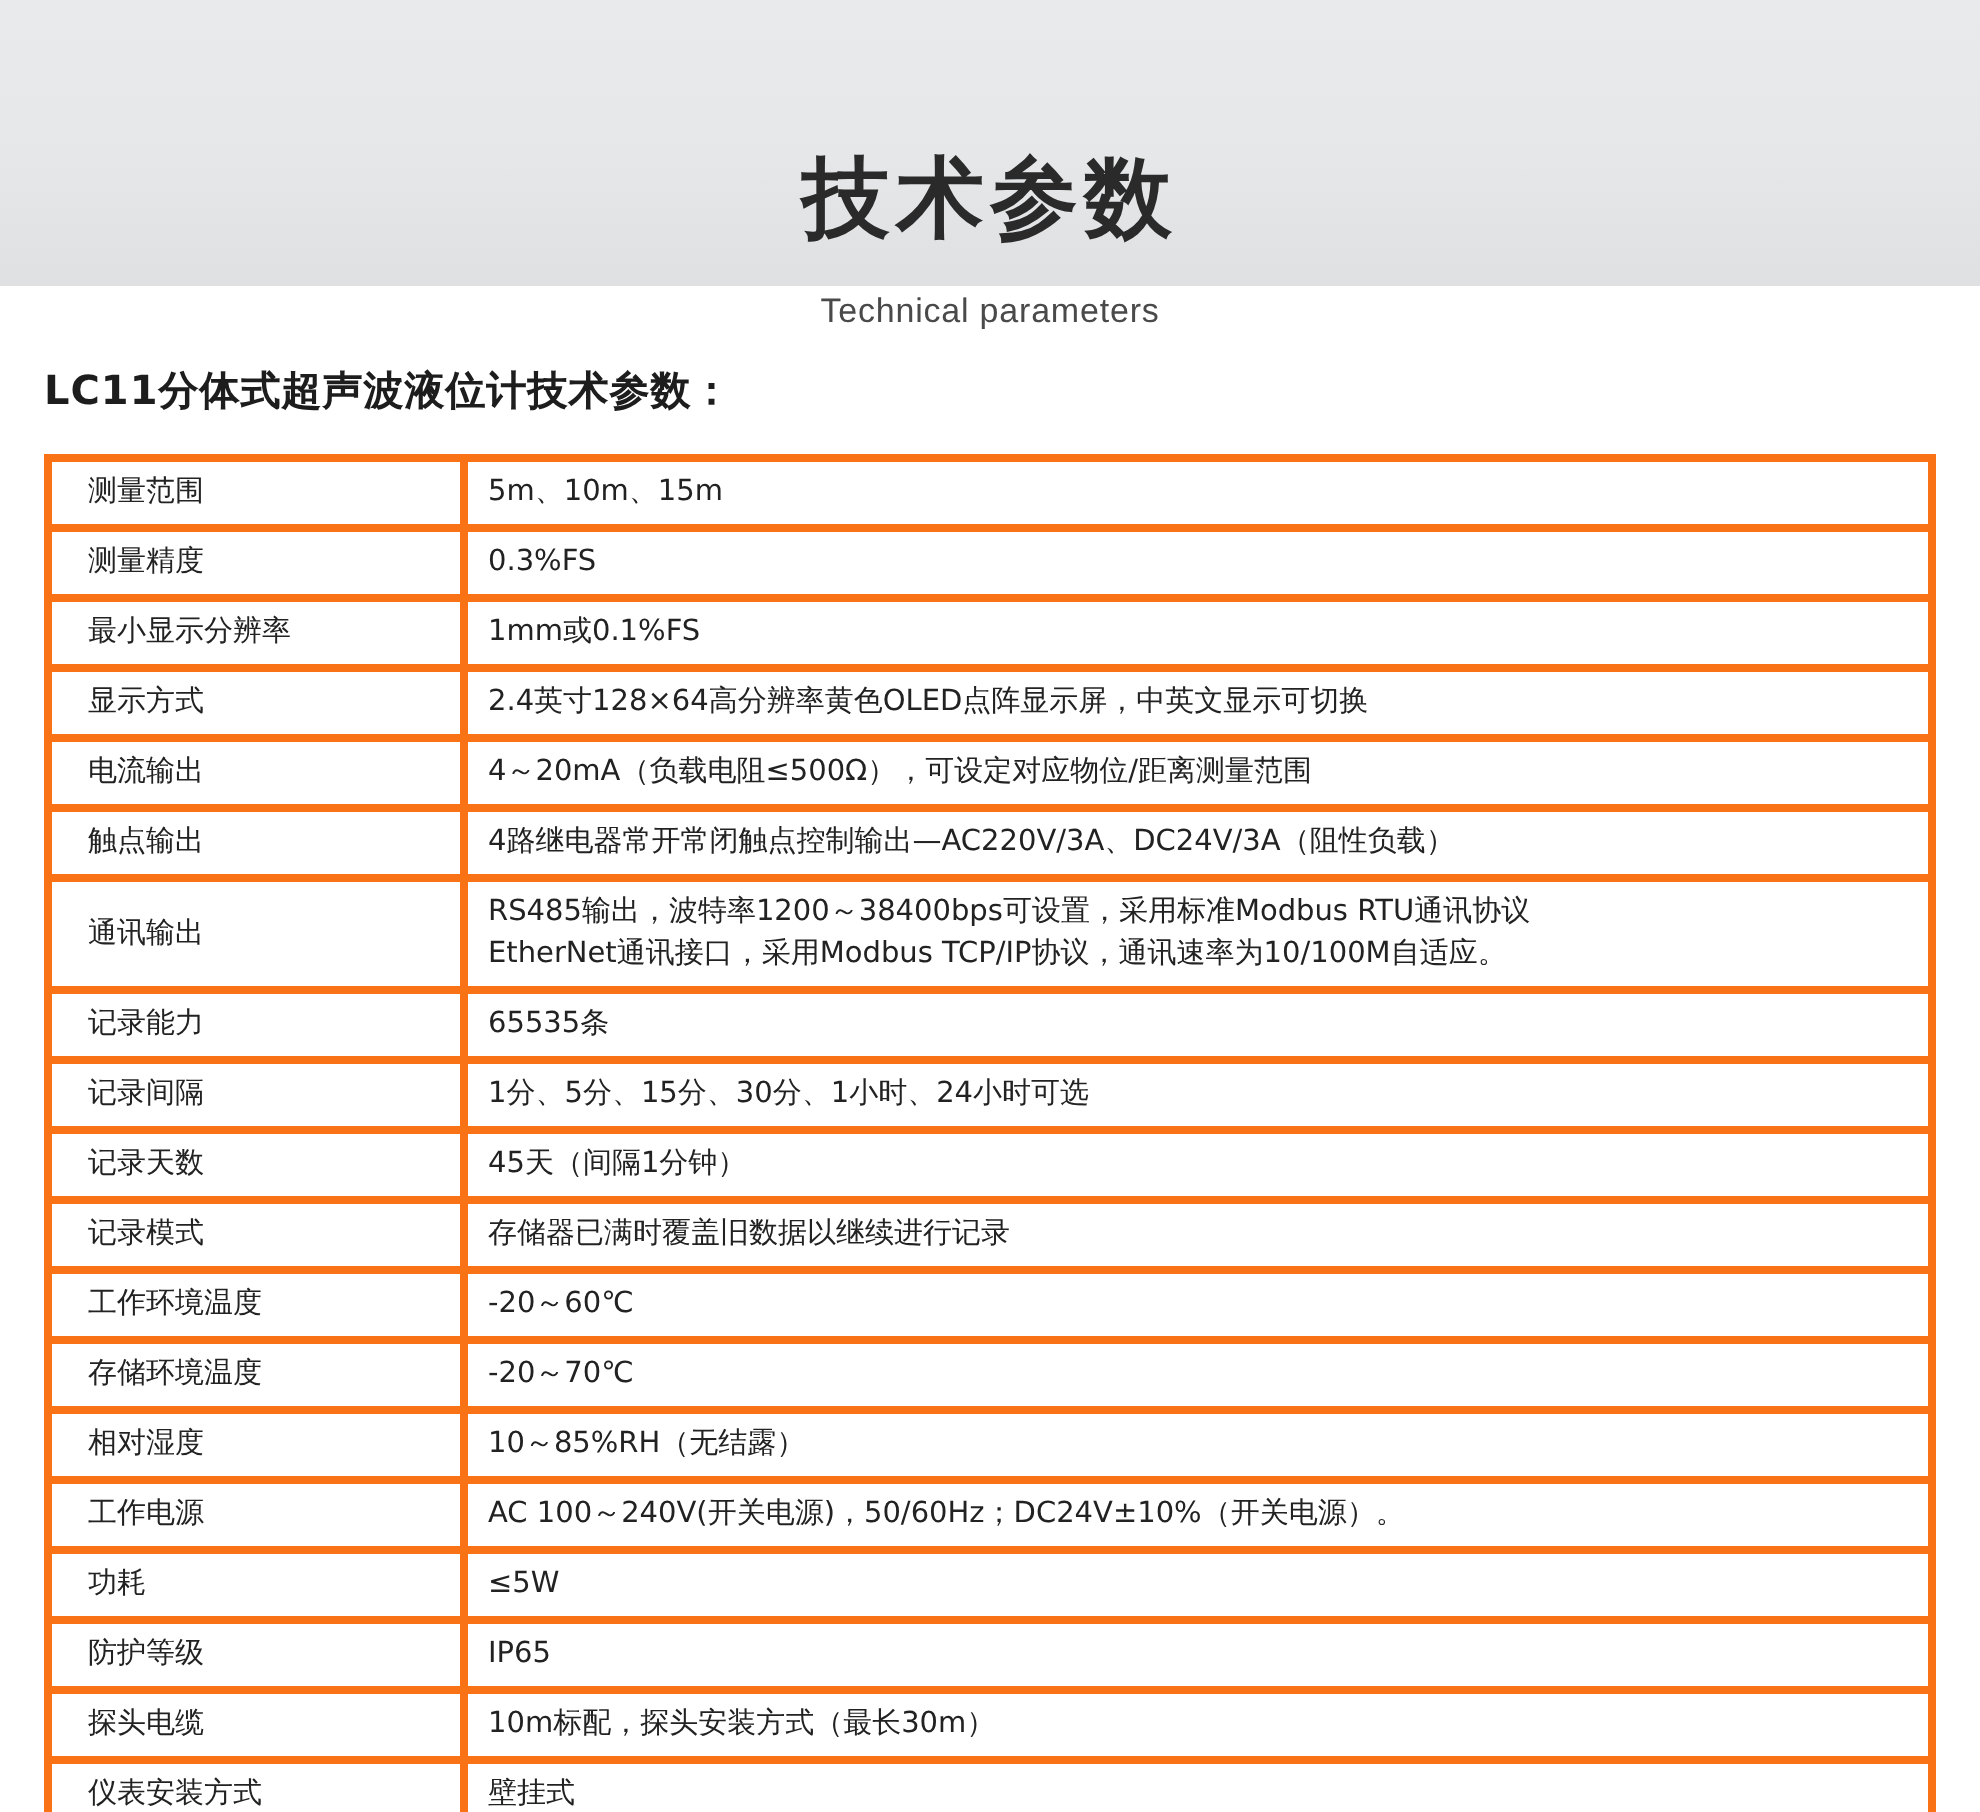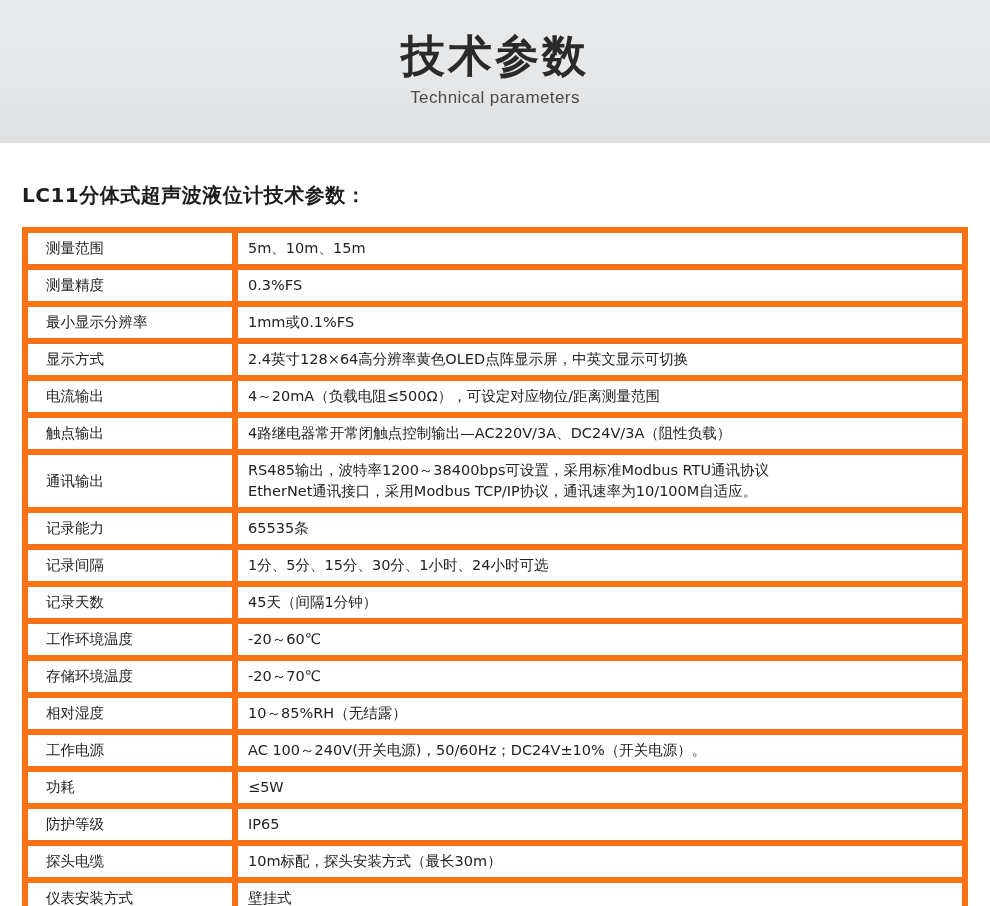--- a/index.html
+++ b/index.html
@@ -27,26 +27,27 @@
     top: 30px;
     text-align: center;
   }
   .banner-title {
     font-size: 44px;
     font-weight: 700;
     letter-spacing: 3px;
     color: #2a2a2a;
     line-height: 52px;
     font-family: "DejaVu Sans", "Liberation Sans", sans-serif;
+    margin-top: 44px;
   }
   .banner-sub {
     font-size: 17px;
     color: #4a4a4a;
     letter-spacing: 0.4px;
-    margin-top: 6px;
+    margin-top: 20px;
     font-family: "Liberation Sans", sans-serif;
   }
   .content {
     padding: 0 22px;
   }
   .section-title {
     font-size: 20px;
     font-weight: 700;
     color: #1d1d1d;
     margin-top: 39px;
@@ -54,21 +55,21 @@
     letter-spacing: 0.5px;
     font-family: "DejaVu Sans", "Liberation Sans", sans-serif;
   }
   table.spec {
     border-collapse: collapse;
     width: 946px;
     table-layout: fixed;
     border: 1px solid #9b9b9b;
   }
   table.spec td {
-    border: 6px solid #f97316;
+    border: 4px solid #f97316;
     font-size: 14.5px;
     line-height: 21px;
     padding: 5px 8px 5px 10px;
     vertical-align: middle;
     font-family: "DejaVu Sans", "Liberation Sans", sans-serif;
     color: #222;
   }
   table.spec td.k {
     width: 178px;
     padding-left: 18px;
@@ -130,20 +131,24 @@
         </tr>
         <tr>
           <td class="k">记录间隔</td>
           <td class="v multiline">1分、5分、15分、30分、1小时、24小时可选</td>
         </tr>
         <tr>
           <td class="k">记录天数</td>
           <td class="v multiline">45天（间隔1分钟）</td>
         </tr>
         <tr>
+          <td class="k">记录模式</td>
+          <td class="v multiline">存储器已满时覆盖旧数据以继续进行记录</td>
+        </tr>
+        <tr>
           <td class="k">工作环境温度</td>
           <td class="v multiline">-20～60℃</td>
         </tr>
         <tr>
           <td class="k">存储环境温度</td>
           <td class="v multiline">-20～70℃</td>
         </tr>
         <tr>
           <td class="k">相对湿度</td>
           <td class="v multiline">10～85%RH（无结露）</td>

